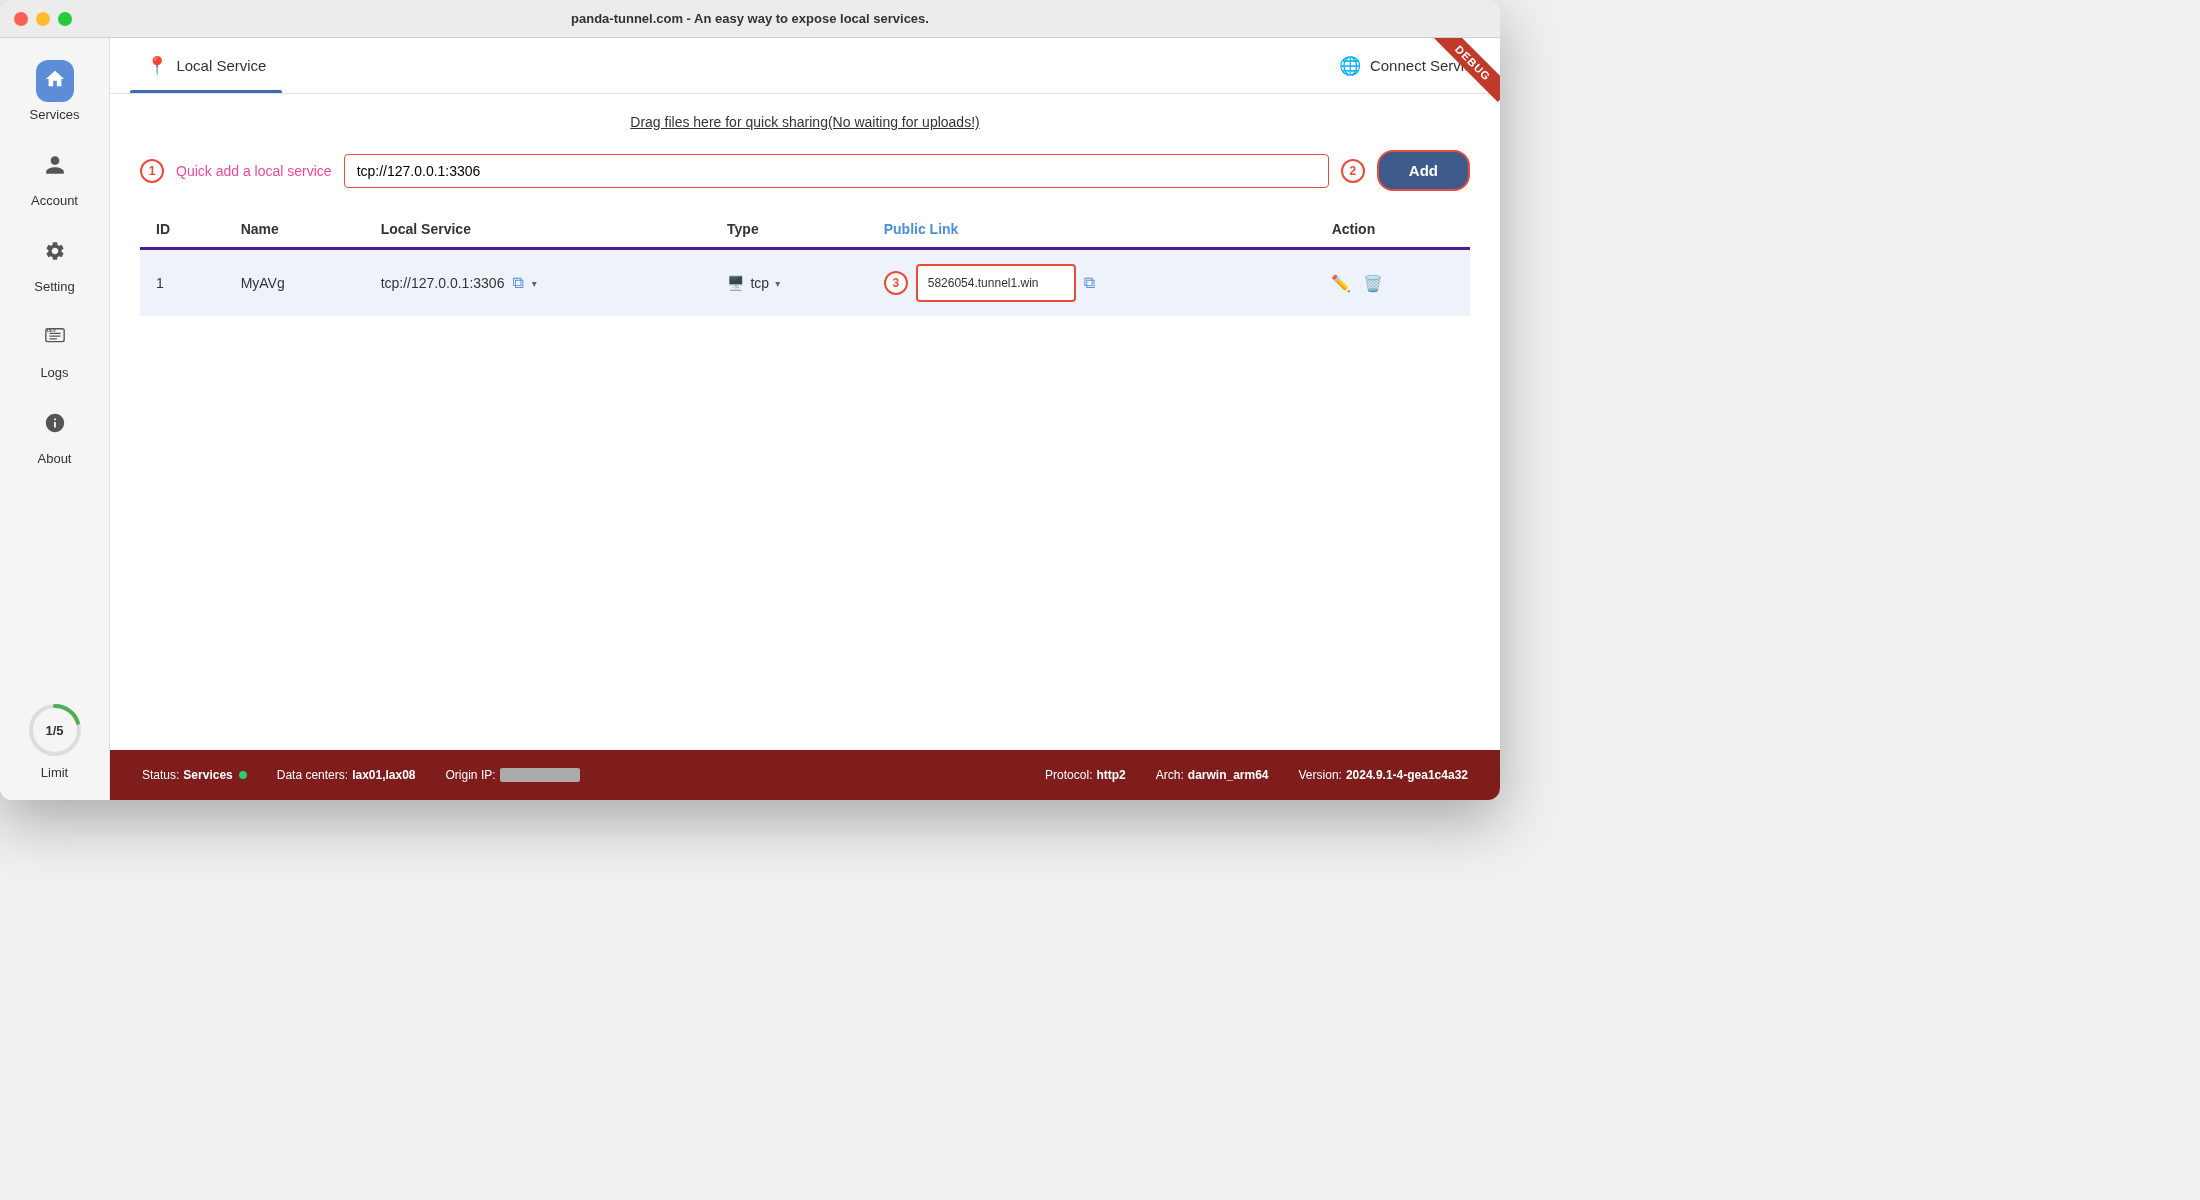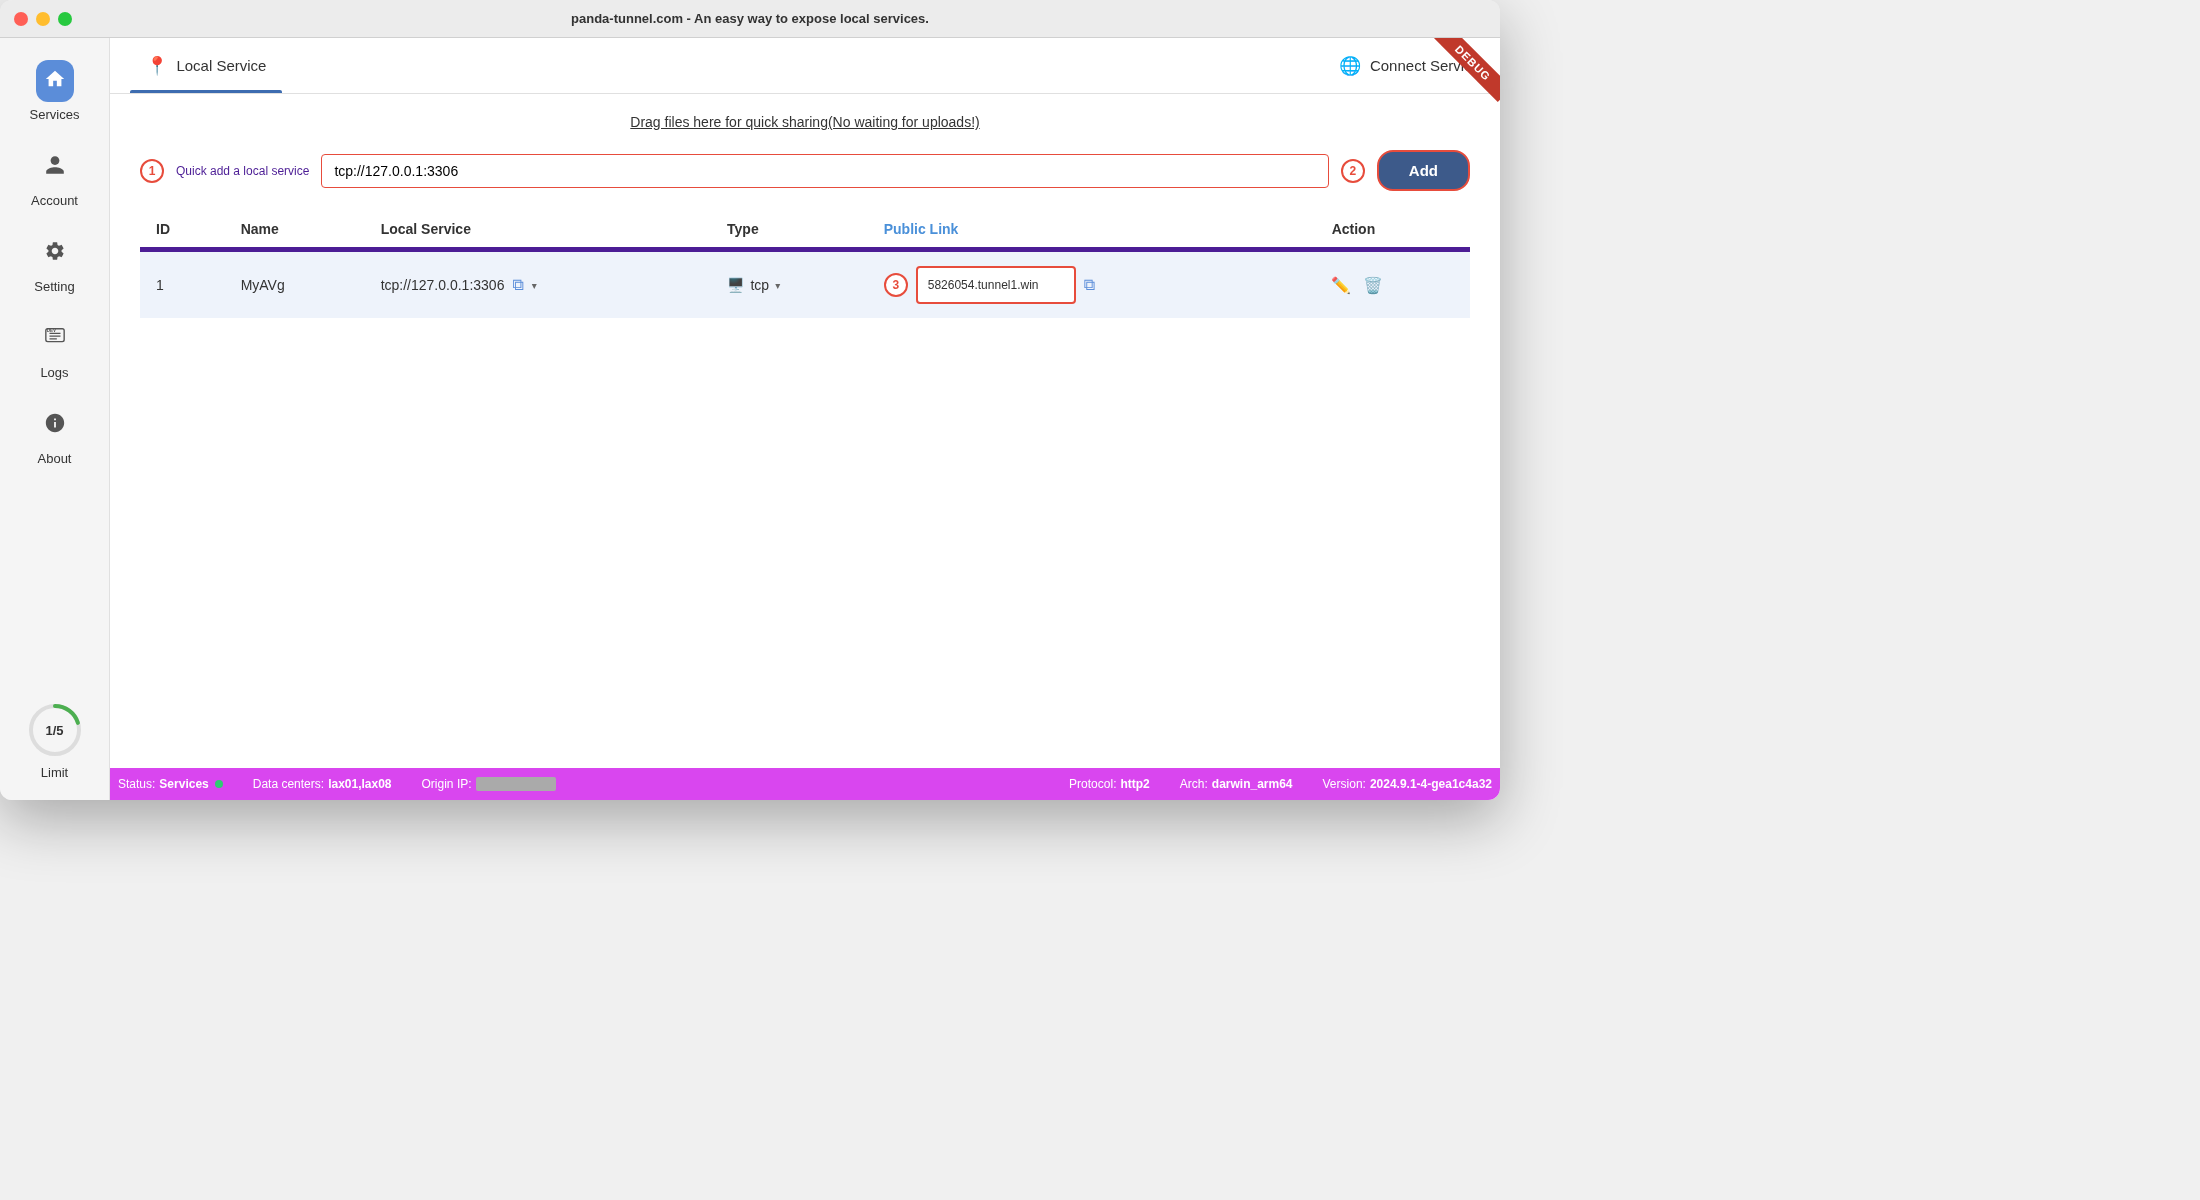--- a/index.html
+++ b/index.html
@@ -232,22 +232,22 @@
       border: 2px solid #e74c3c;
       color: #e74c3c;
       display: flex;
       align-items: center;
       justify-content: center;
       font-size: 12px;
       font-weight: bold;
       flex-shrink: 0;
     }
     .quick-add-label {
-      font-size: 12px;
-      color: #4c1d95;
+      font-size: 14px;
+      color: #ec4899;
       flex-shrink: 0;
     }
     .quick-add-input {
       flex: 1;
       border: 1.5px solid #e74c3c;
       border-radius: 4px;
       padding: 8px 12px;
       font-size: 14px;
       outline: none;
     }
@@ -320,21 +320,21 @@
     .services-table {
       width: 100%;
       border-collapse: collapse;
     }
     .services-table th {
       text-align: left;
       padding: 10px 16px;
       font-size: 14px;
       font-weight: 600;
       color: #333;
-      border-bottom: 5px solid #4c1d95;
+      border-bottom: 3px solid #4c1d95;
     }
     .services-table th.public-link-header {
       color: #4a90d9;
     }
     .services-table td {
       padding: 14px 16px;
       font-size: 14px;
       color: #333;
     }
     .services-table tr.data-row {
@@ -388,26 +388,26 @@
       display: flex;
       align-items: center;
       justify-content: center;
       font-size: 12px;
       font-weight: bold;
       background: white;
     }
 
     
     .status-bar {
-      background: #d946ef;
+      background: #7f1d1d;
       color: white;
-      height: 32px;
-      display: flex;
-      align-items: center;
-      padding: 0 8px;
+      height: 50px;
+      display: flex;
+      align-items: center;
+      padding: 0 32px;
       gap: 30px;
       font-size: 12px;
       flex-shrink: 0;
     }
     .status-item {
       display: flex;
       align-items: center;
       gap: 4px;
     }
     .status-key {

